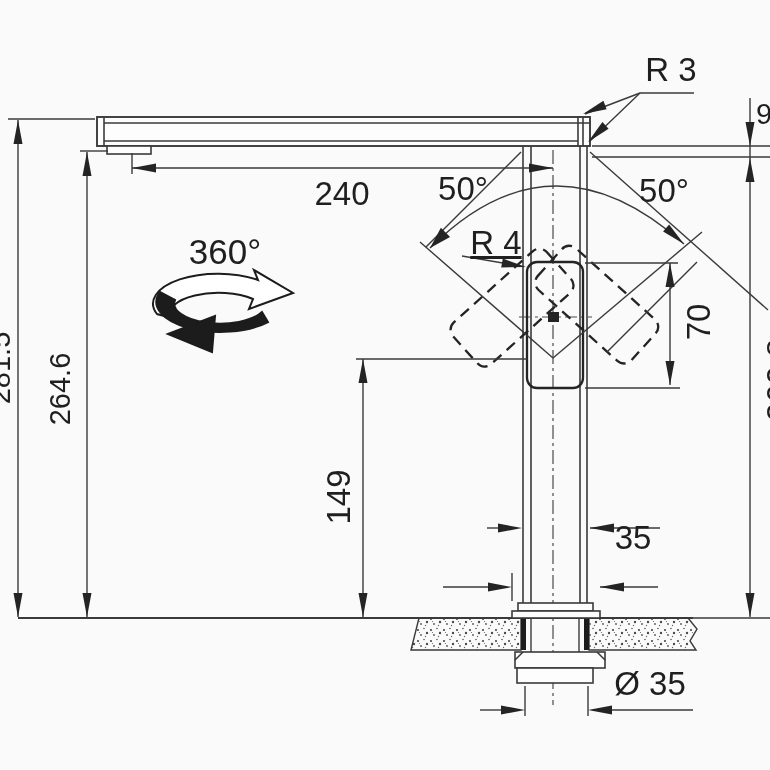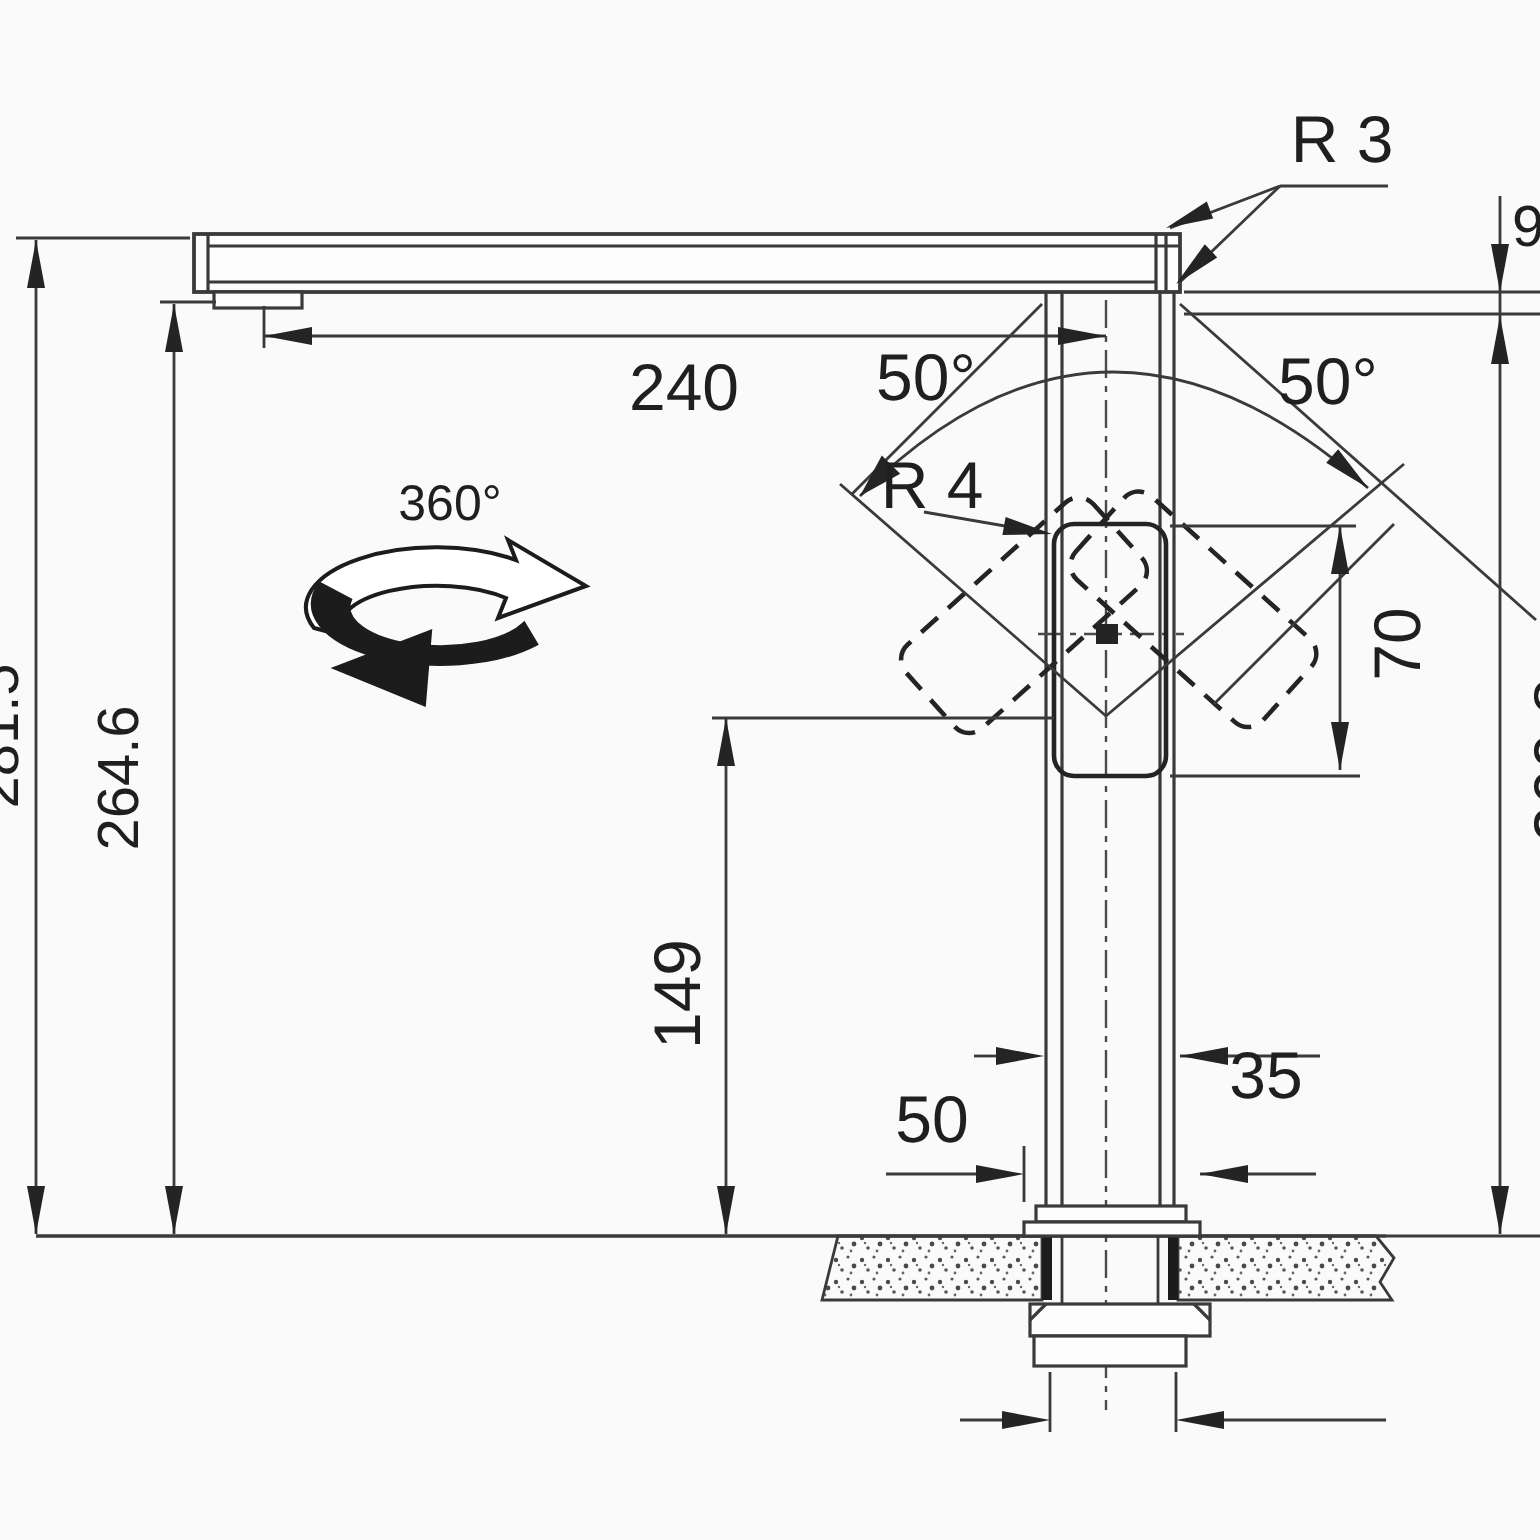--- a/index.html
+++ b/index.html
@@ -205,36 +205,36 @@
     <polygon points="168,334 215,316 212,352" fill="#1c1c1c"></polygon>
   </g>
 </svg>
 
 <div class="dim" style="left:630px;top:52px;width:82px;">R 3</div>
 
 <div class="dim" style="left:423px;top:171px;width:80px;">50°</div>
 
 <div class="dim" style="left:624px;top:173px;width:80px;">50°</div>
 
-<div class="dim" style="left:426px;top:225px;width:80px;">R 4</div>
+<div class="dim" style="left:456px;top:225px;width:80px;text-decoration:underline;">R 4</div>
 
 <div class="dim" style="left:292px;top:176px;width:100px;">240</div>
 
-<div class="dim" style="left:165px;top:234px;width:120px;font-size:25px;">360°</div>
+<div class="dim" style="left:165px;top:234px;width:120px;font-size:35px;">360°</div>
 
 <div class="dim rot" style="left:659px;top:304px;width:80px;">70</div>
 
 <div class="dim rot small" style="left:10px;top:373px;width:100px;">264.6</div>
 
 <div class="dim rot small" style="left:-50px;top:352px;width:100px;">281.5</div>
 
 <div class="dim rot" style="left:289px;top:479px;width:100px;">149</div>
 
 <div class="dim" style="left:593px;top:485px;width:80px;margin-top:35px;">35</div>
 
-<div class="dim" style="left:426px;top:542px;width:80px;">50</div>
-
+
+<div class="dim" style="left:590px;top:666px;width:120px;">Ø 35</div>
 
 <div class="dim" style="left:756px;top:96px;width:40px;text-align:left;font-size:29px;">9</div>
 
 <div class="dim rot" style="left:719px;top:362px;width:120px;">260.8</div>
 
 </div>
 
 </body></html>

